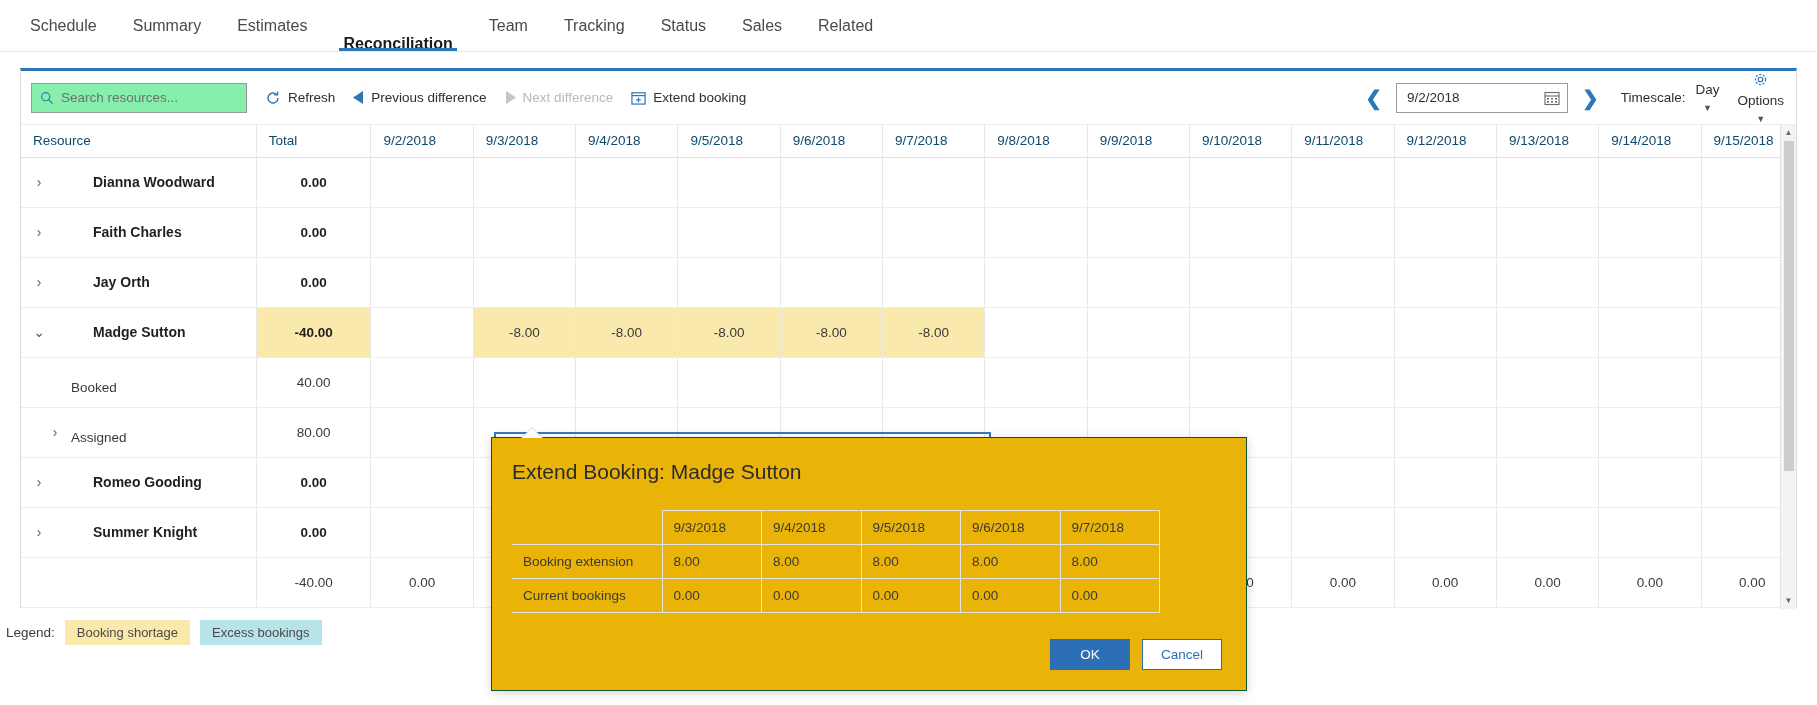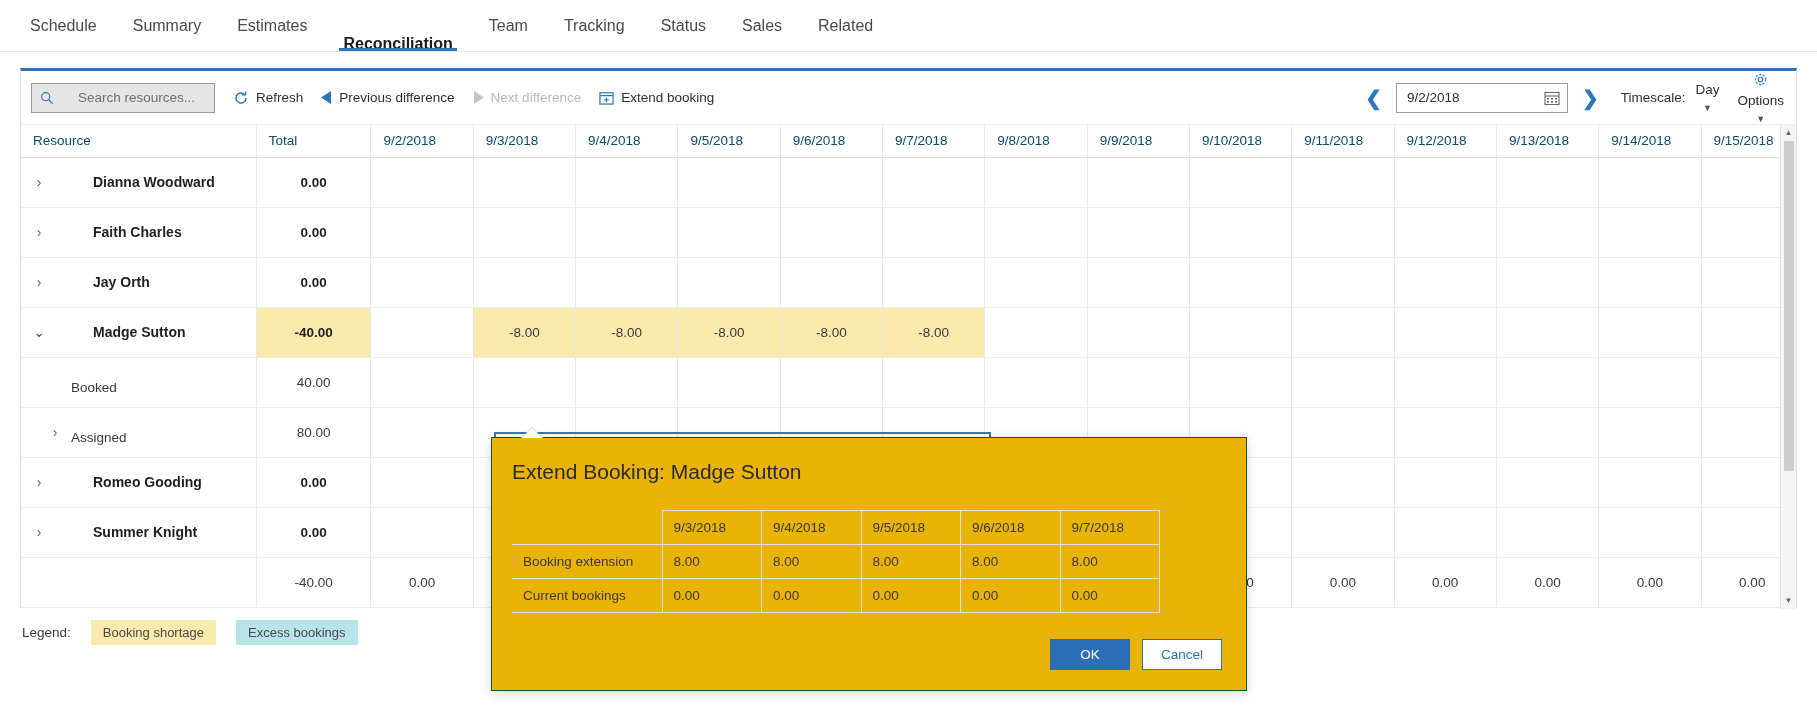--- a/index.html
+++ b/index.html
@@ -53,28 +53,28 @@
   
   .toolbar {
     height: 54px;
     display: flex;
     align-items: center;
     padding: 0 12px 0 10px;
     border-bottom: 1px solid #ededed;
     position: relative;
   }
   .searchbox {
-    width: 184px;
+    width: 216px;
     height: 30px;
     border: 1px solid #9b9b9b;
     display: flex;
     align-items: center;
     padding: 0 8px;
-    gap: 24px;
-    background: #e5e5e5;
+    gap: 7px;
+    background: #86efac;
   }
   .searchbox .ph { font-size: 13.5px; color: #707070; }
   .tb-item {
     display: flex;
     align-items: center;
     gap: 7px;
     margin-left: 18px;
     font-size: 13.5px;
     color: #2f2f2f;
     cursor: pointer;
@@ -174,22 +174,22 @@
     height: 16px; text-align: center; font-size: 8px; color: #666; line-height: 16px;
   }
   .vscroll .thumb {
     position: absolute; top: 16px; left: 3px; width: 10px; height: 330px;
     background: #cdcdcd;
   }
   .vscroll .arrow.bot { position: absolute; bottom: 0; left: 0; right: 0; }
 
   
   .legend {
-    margin: 12px 20px 0 22px;
-    display: flex; align-items: center; gap: 20px;
+    margin: 12px 20px 0 6px;
+    display: flex; align-items: center; gap: 10px;
     font-size: 13.5px; color: #3a3a3a; text-align: right;
   }
   .legend .chip {
     padding: 5px 12px;
     font-size: 13px;
   }
   .chip-shortage { background: #fae9ac; color: #4a4a4a; }
   .chip-excess { background: #b7e4e8; color: #4a4a4a; }
 
   

